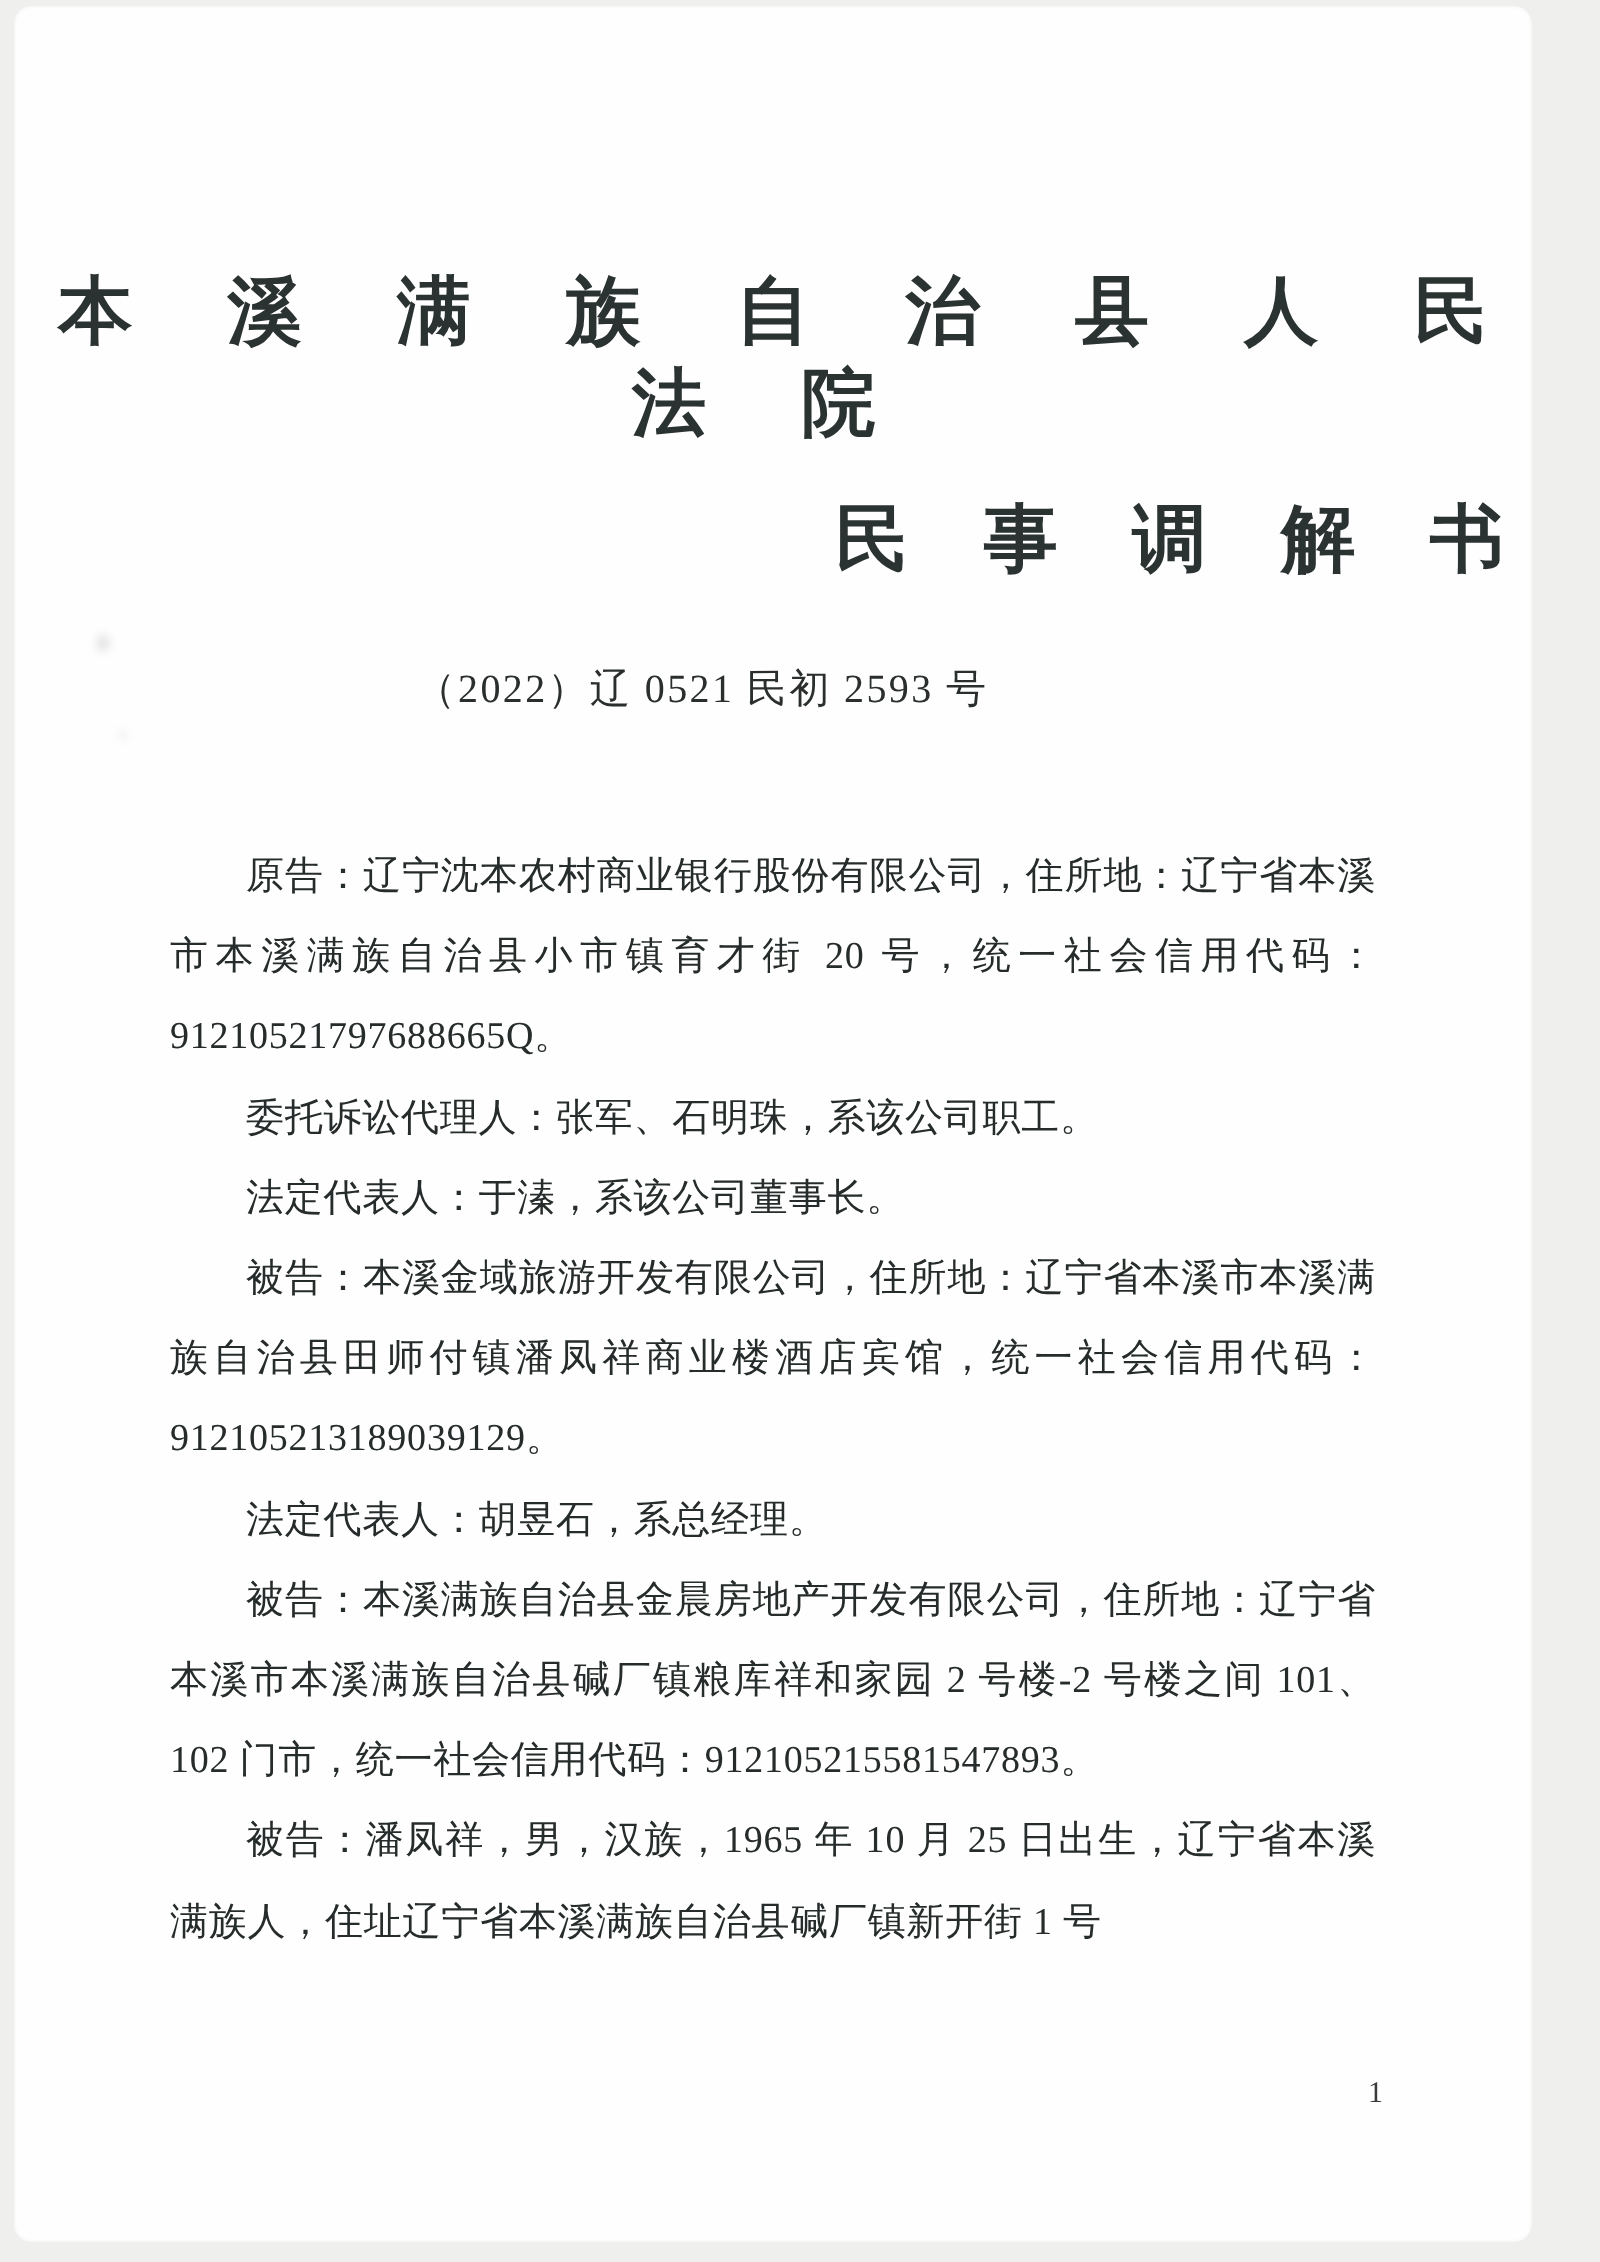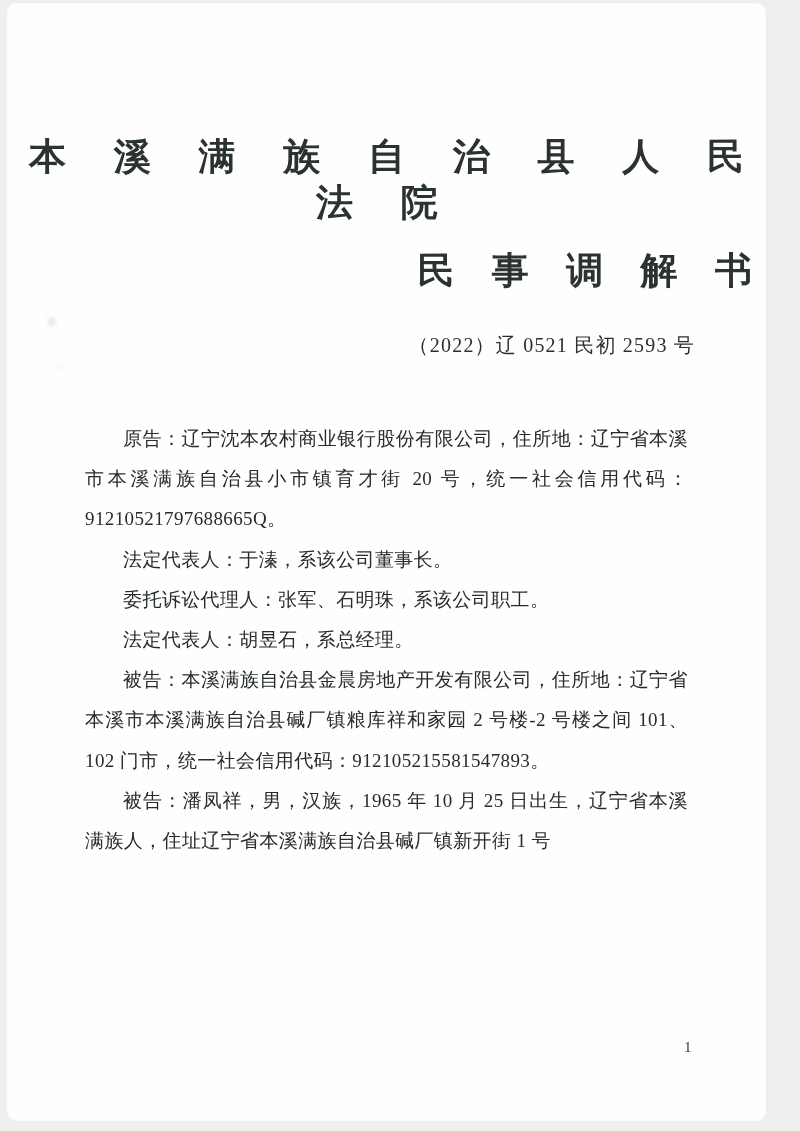--- a/index.html
+++ b/index.html
@@ -42,21 +42,21 @@
     text-align: right;
     font-size: 37px;
     font-weight: bold;
     line-height: 46px;
     letter-spacing: 0.38em;
     text-indent: 0.38em;
     color: #2a3331;
   }
   .case-number {
     margin: 38px 71px 0 0;
-    text-align: right;
+    text-align: center;
     font-size: 20px;
     line-height: 26px;
     letter-spacing: 0.06em;
     color: #2a2f2e;
   }
   .body-text {
     margin-top: 61px;
     padding: 0 78px;
   }
   .body-text p {
@@ -92,22 +92,23 @@
   <div class="page">
 
     <h1 class="court-name">本 溪 满 族 自 治 县 人 民 法 院</h1>
 
     <h2 class="doc-type">民 事 调 解 书</h2>
 
     <div class="case-number">（2022）辽 0521 民初 2593 号</div>
 
     <div class="body-text">
       <p>原告：辽宁沈本农村商业银行股份有限公司，住所地：辽宁省本溪市本溪满族自治县小市镇育才街 20 号，统一社会信用代码：91210521797688665Q。</p>
+      <p>委托诉讼代理人：张军、石明珠，系该公司职工。</p>
       <p>法定代表人：于溱，系该公司董事长。</p>
-      <p>委托诉讼代理人：张军、石明珠，系该公司职工。</p>
+      <p>被告：本溪金域旅游开发有限公司，住所地：辽宁省本溪市本溪满族自治县田师付镇潘凤祥商业楼酒店宾馆，统一社会信用代码：912105213189039129。</p>
       <p>法定代表人：胡昱石，系总经理。</p>
       <p>被告：本溪满族自治县金晨房地产开发有限公司，住所地：辽宁省本溪市本溪满族自治县碱厂镇粮库祥和家园 2 号楼-2 号楼之间 101、102 门市，统一社会信用代码：912105215581547893。</p>
       <p>被告：潘凤祥，男，汉族，1965 年 10 月 25 日出生，辽宁省本溪满族人，住址辽宁省本溪满族自治县碱厂镇新开街 1 号</p>
     </div>
 
     <div class="smudge smudge-1"></div>
     <div class="smudge smudge-2"></div>
 
     <div class="page-number">1</div>
   </div>

